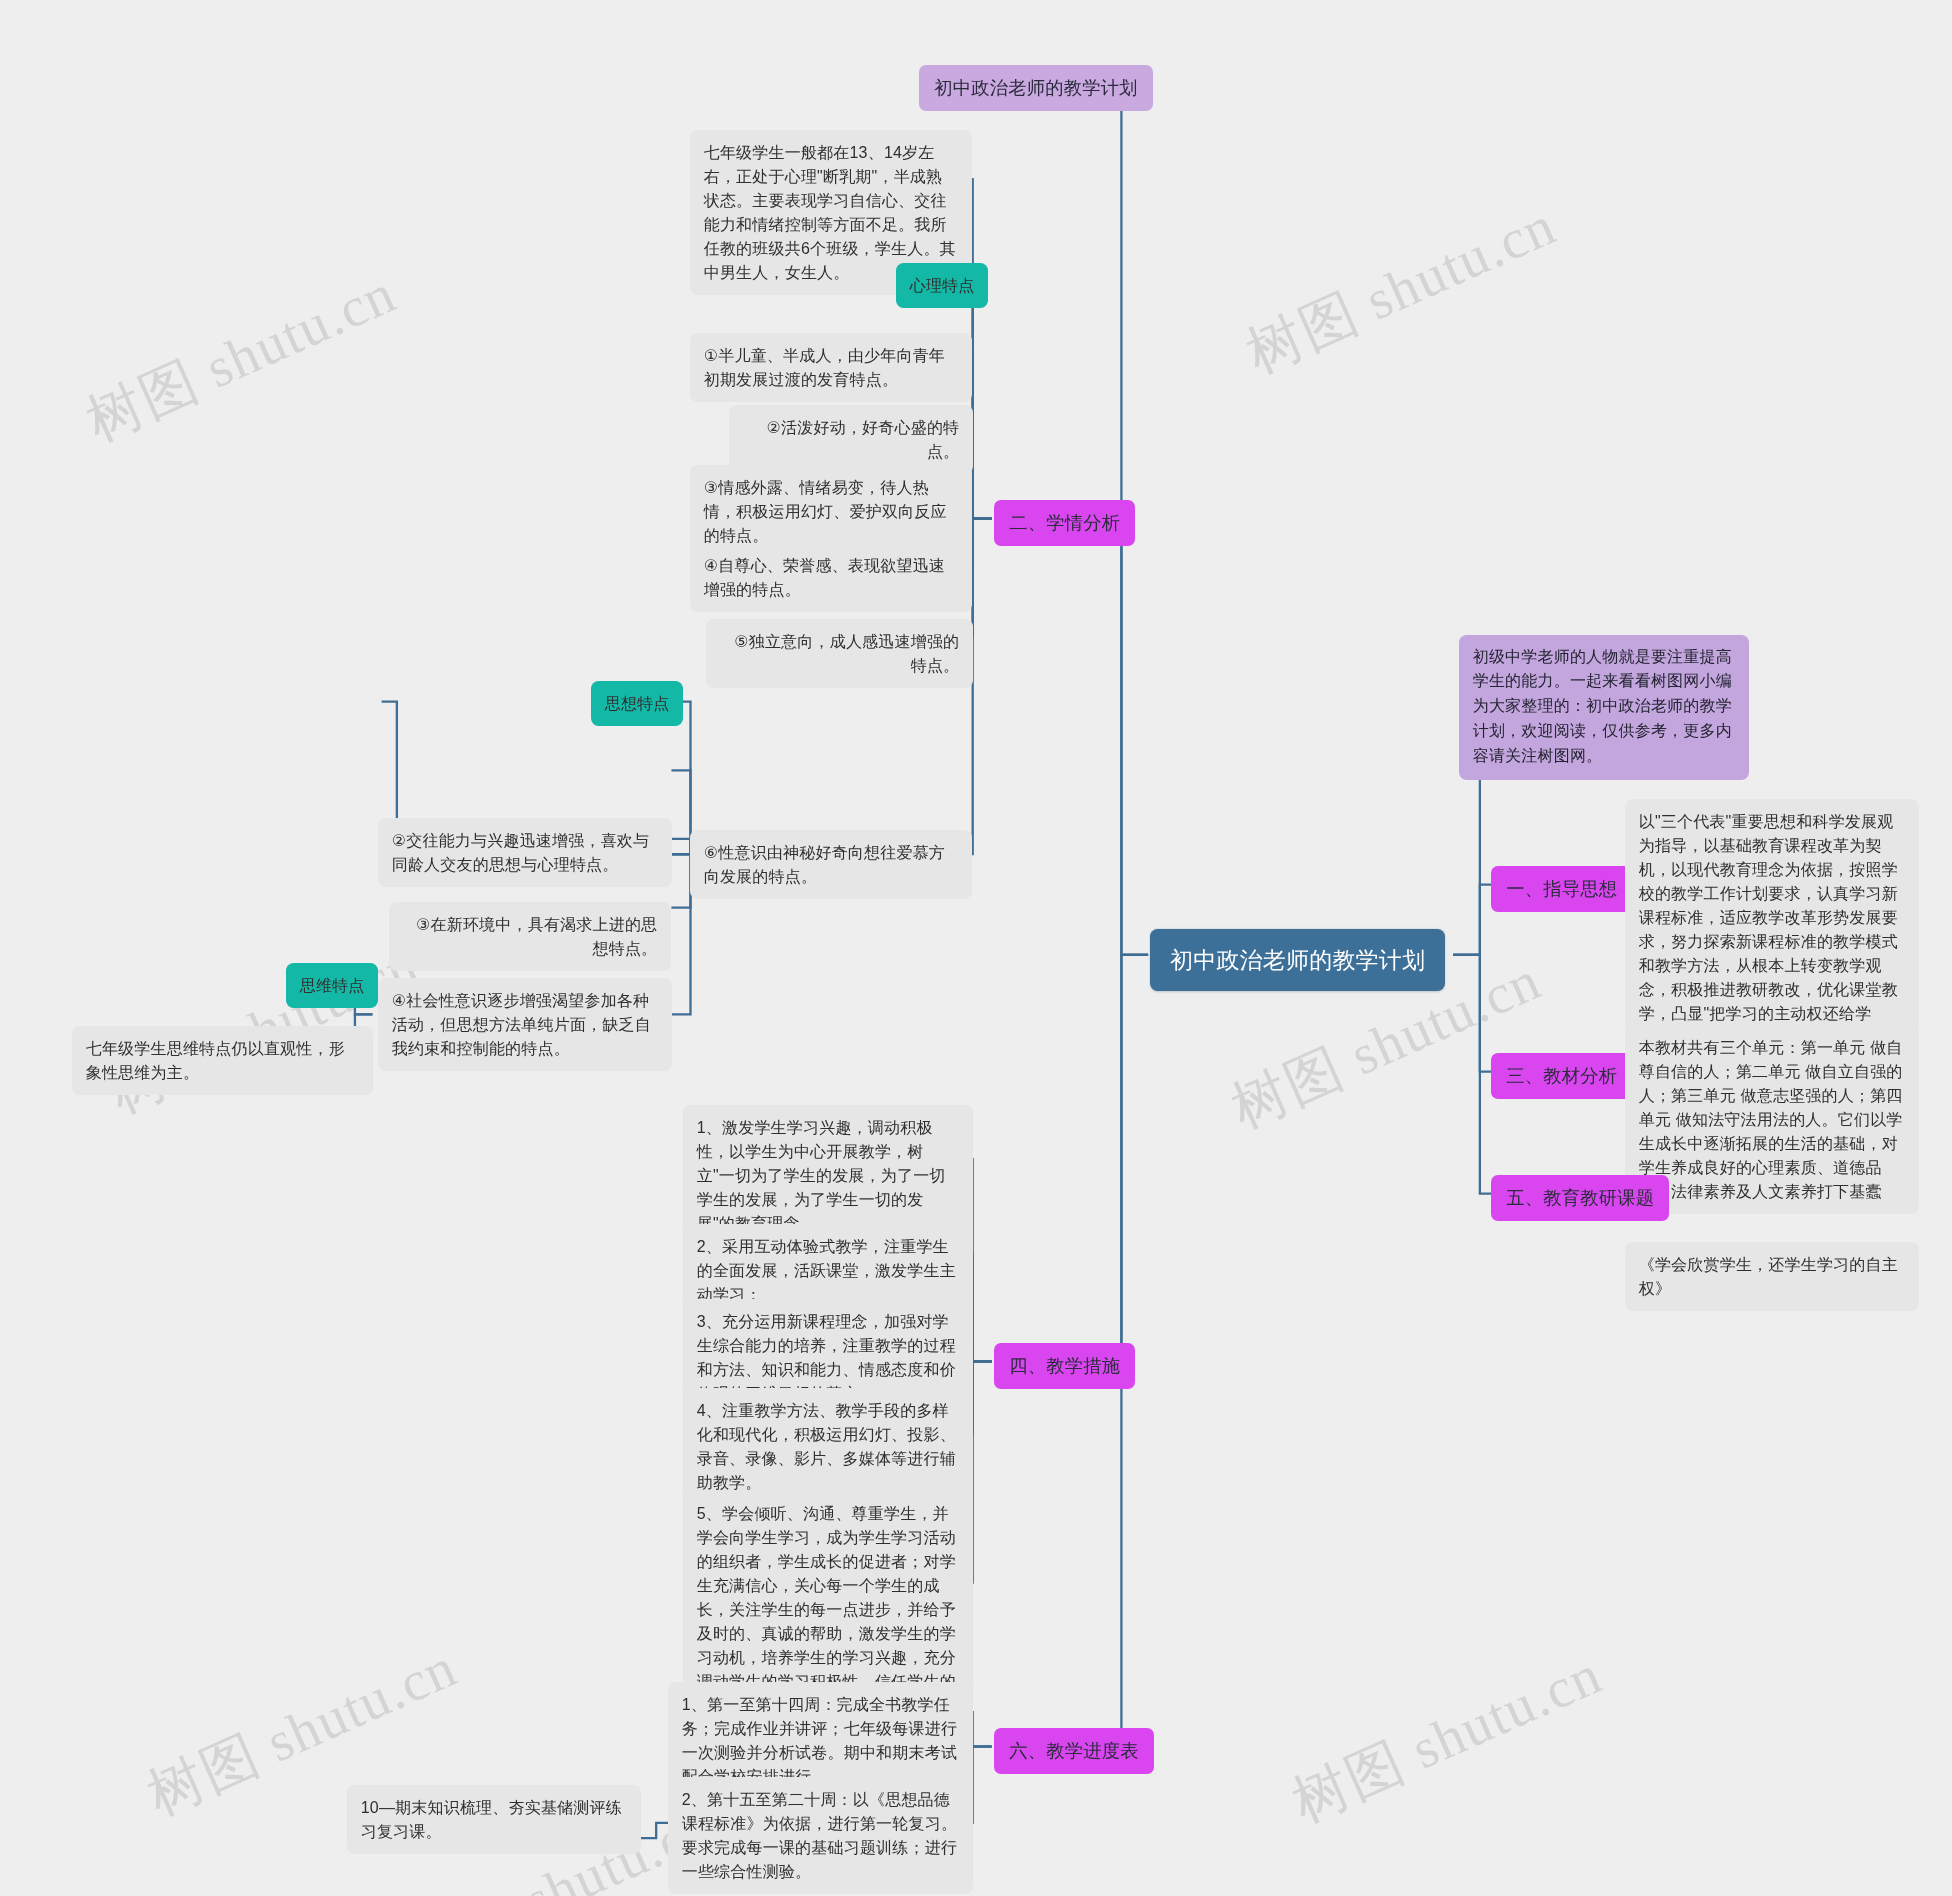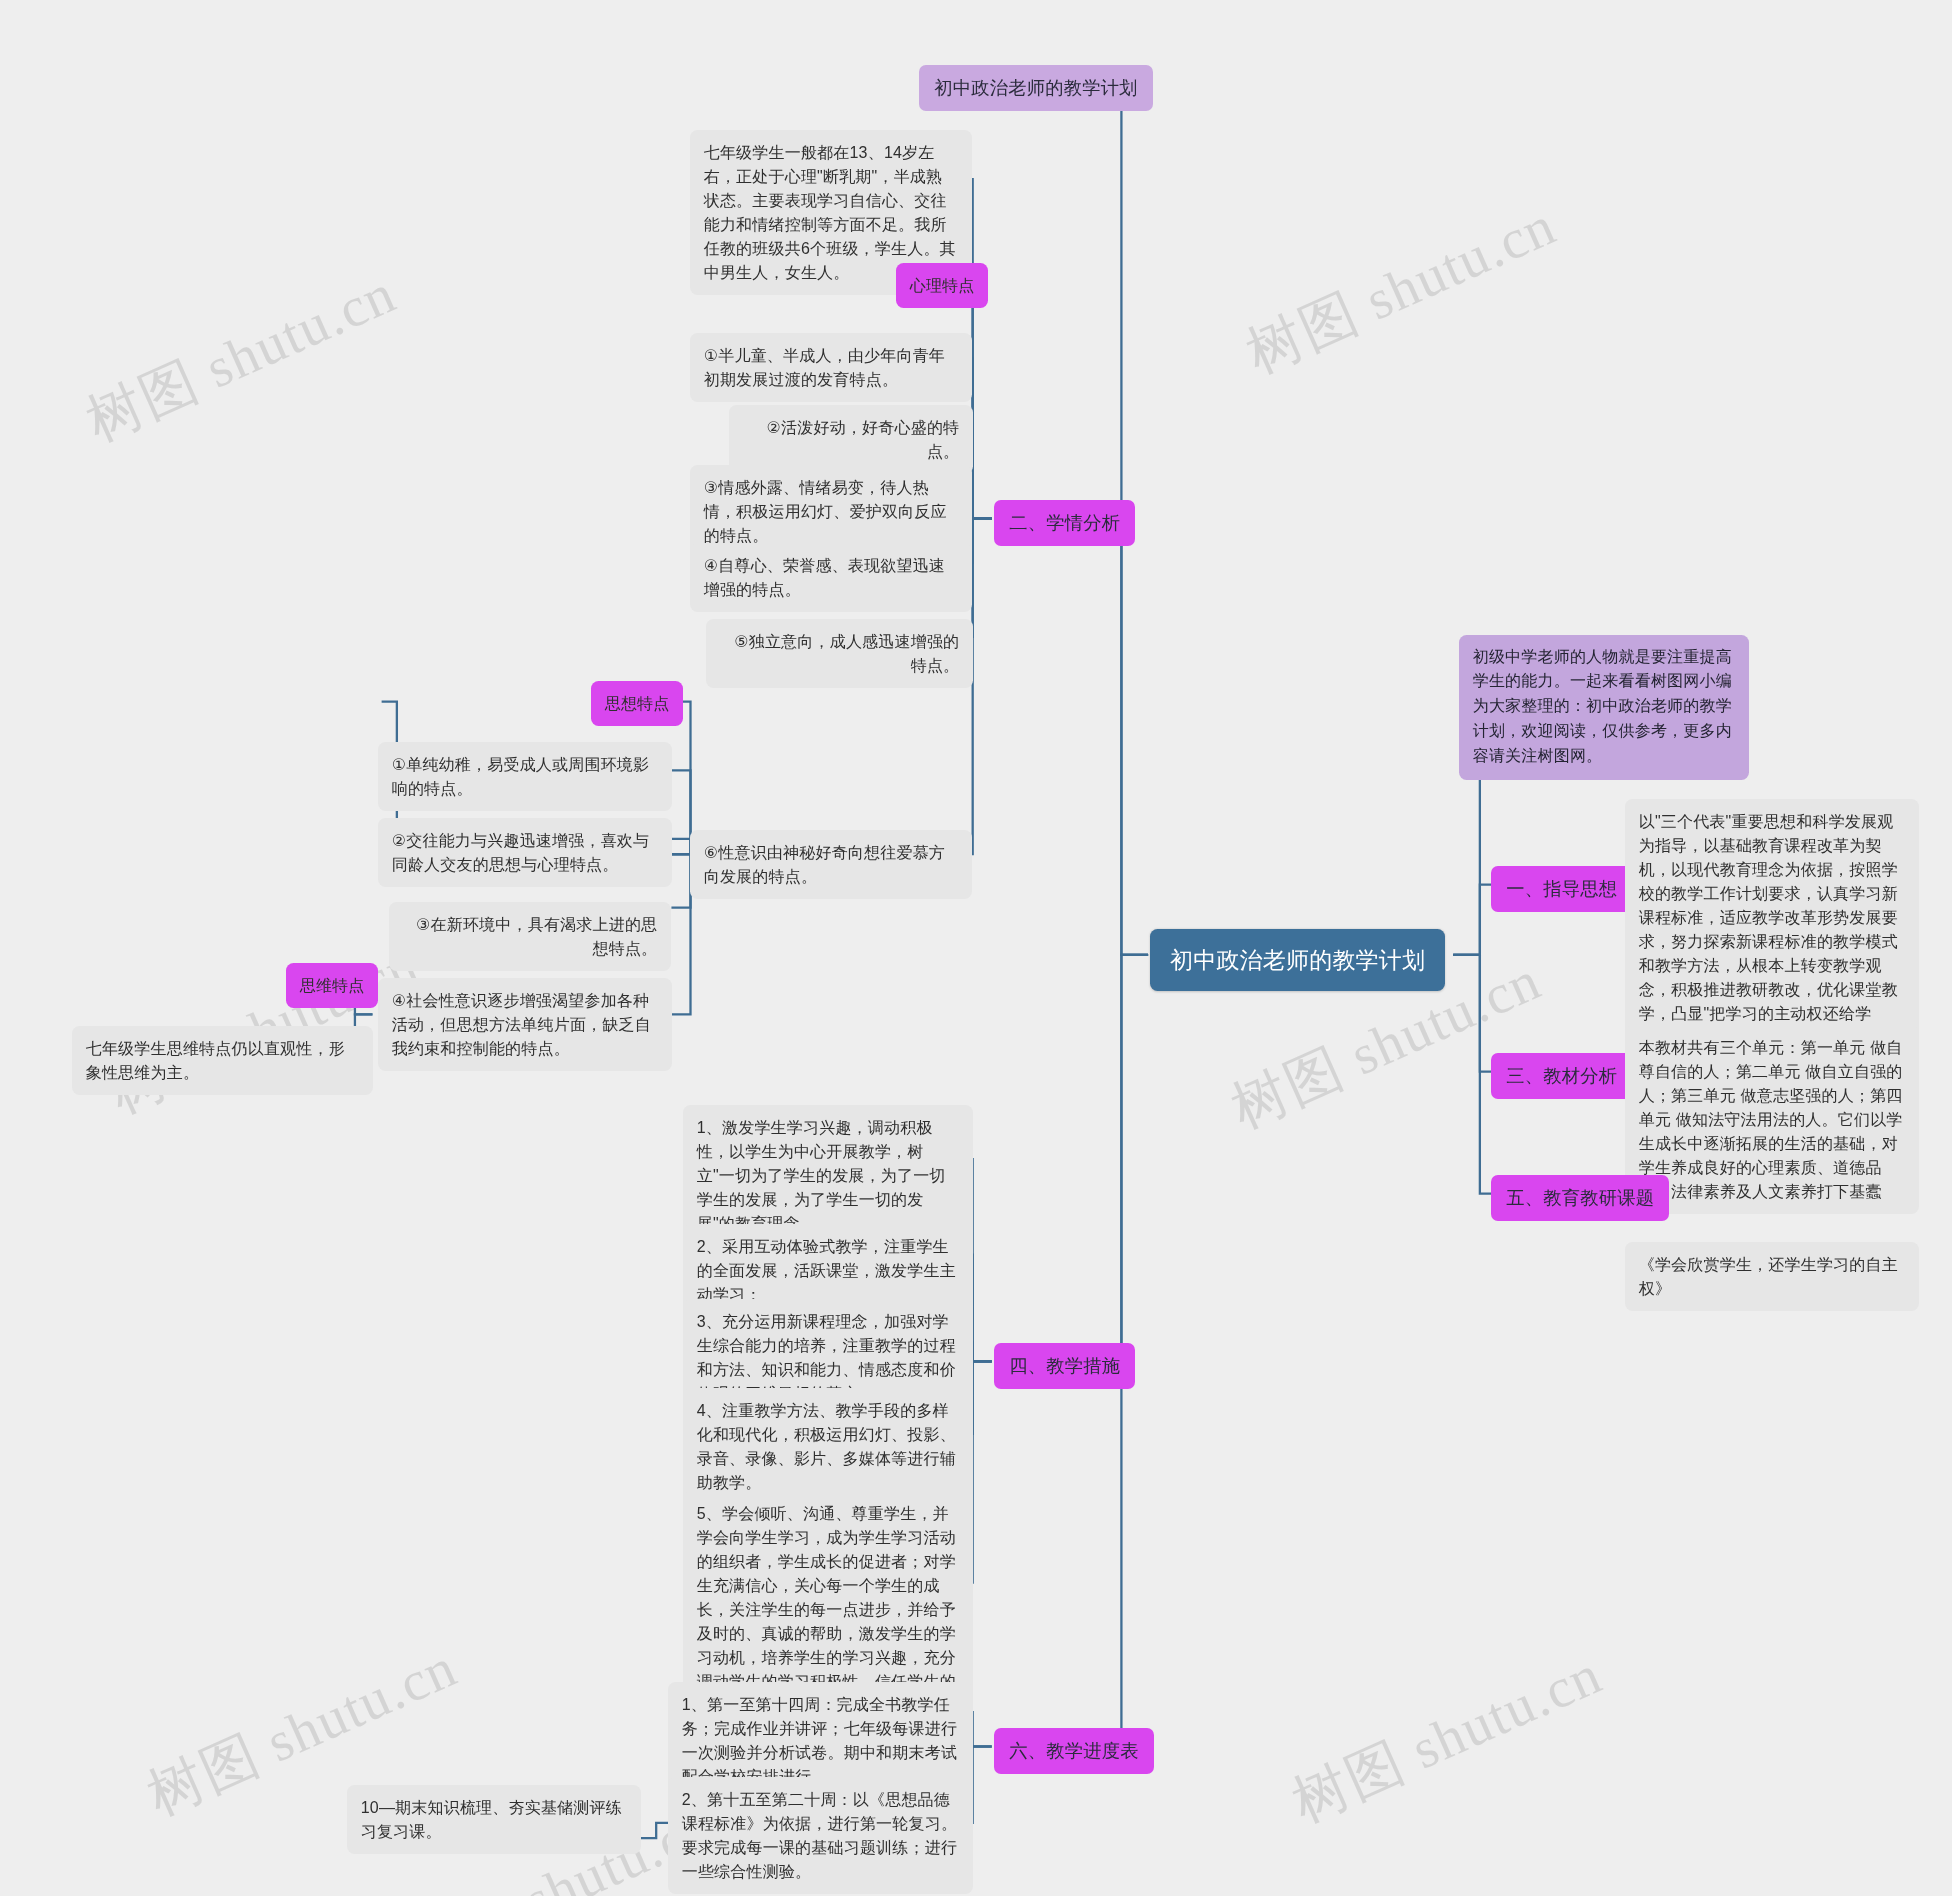--- a/index.html
+++ b/index.html
@@ -46,21 +46,21 @@
     background:#d946ef; color:#2b2b3c; font-size:18.3px;
     padding:9.2px 15.3px; border-radius:6.9px; white-space:nowrap;
   }
   .node.topic {
     background:#c9a9e0; color:#2b2b3c; font-size:18.3px;
     padding:9.2px 15.3px; border-radius:6.9px; white-space:nowrap;
   }
   .node.intro {
     background:#c3a6dd; color:#242433; font-size:16px; line-height:1.55;font-family:Liberation Mono, monospace;
   }
-  .node.sub { background:#d946ef; white-space:nowrap; }
+  .node.sub { background:#14b8a6; white-space:nowrap; }
   .right-align { text-align: right; }
 </style>
 </head>
 <body>
 
 <div id="canvas">
 
   <div class="wm" style="left:76px;  top:320px;">树图 shutu.cn</div>
   <div class="wm" style="left:1236px; top:252px;">树图 shutu.cn</div>
   <div class="wm" style="left:99px;  top:992px;">树图 shutu.cn</div>
@@ -127,21 +127,20 @@
 
   <div class="node leaf" style="left:690px; top:333px; width:282px;">①半儿童、半成人，由少年向青年初期发展过渡的发育特点。</div>
   <div class="node leaf right-align" style="left:729px; top:405px; width:244px;">②活泼好动，好奇心盛的特点。</div>
   <div class="node leaf" style="left:690px; top:465px; width:282px;">③情感外露、情绪易变，待人热情，积极运用幻灯、爱护双向反应的特点。</div>
   <div class="node leaf" style="left:690px; top:543px; width:282px;">④自尊心、荣誉感、表现欲望迅速增强的特点。</div>
   <div class="node leaf right-align" style="left:706px; top:619px; width:267px;">⑤独立意向，成人感迅速增强的特点。</div>
   <div class="node leaf" style="left:690px; top:830px; width:282px;">⑥性意识由神秘好奇向想往爱慕方向发展的特点。</div>
 
   <div class="node sub right-align" style="left:591px; top:681px;">思想特点</div>
 
-  <div class="node leaf" style="left:378px; top:742px; width:294px;">①单纯幼稚，易受成人或周围环境影响的特点。</div>
   <div class="node leaf right-align" style="left:389px; top:902px; width:282px;">③在新环境中，具有渴求上进的思想特点。</div>
   <div class="node leaf" style="left:378px; top:818px; width:294px;">②交往能力与兴趣迅速增强，喜欢与同龄人交友的思想与心理特点。</div>
   <div class="node leaf" style="left:378px; top:978px; width:294px;">④社会性意识逐步增强渴望参加各种活动，但思想方法单纯片面，缺乏自我约束和控制能的特点。</div>
 
   <div class="node sub right-align" style="left:286px; top:963px;">思维特点</div>
   <div class="node leaf" style="left:72px; top:1026px; width:301px;">七年级学生思维特点仍以直观性，形象性思维为主。</div>
 
   <div class="node branch" style="left:994px; top:500px;">二、学情分析</div>
 
   <div class="node leaf" style="left:683px; top:1105px; width:290px;">1、激发学生学习兴趣，调动积极性，以学生为中心开展教学，树立"一切为了学生的发展，为了一切学生的发展，为了学生一切的发展"的教育理念。</div>

